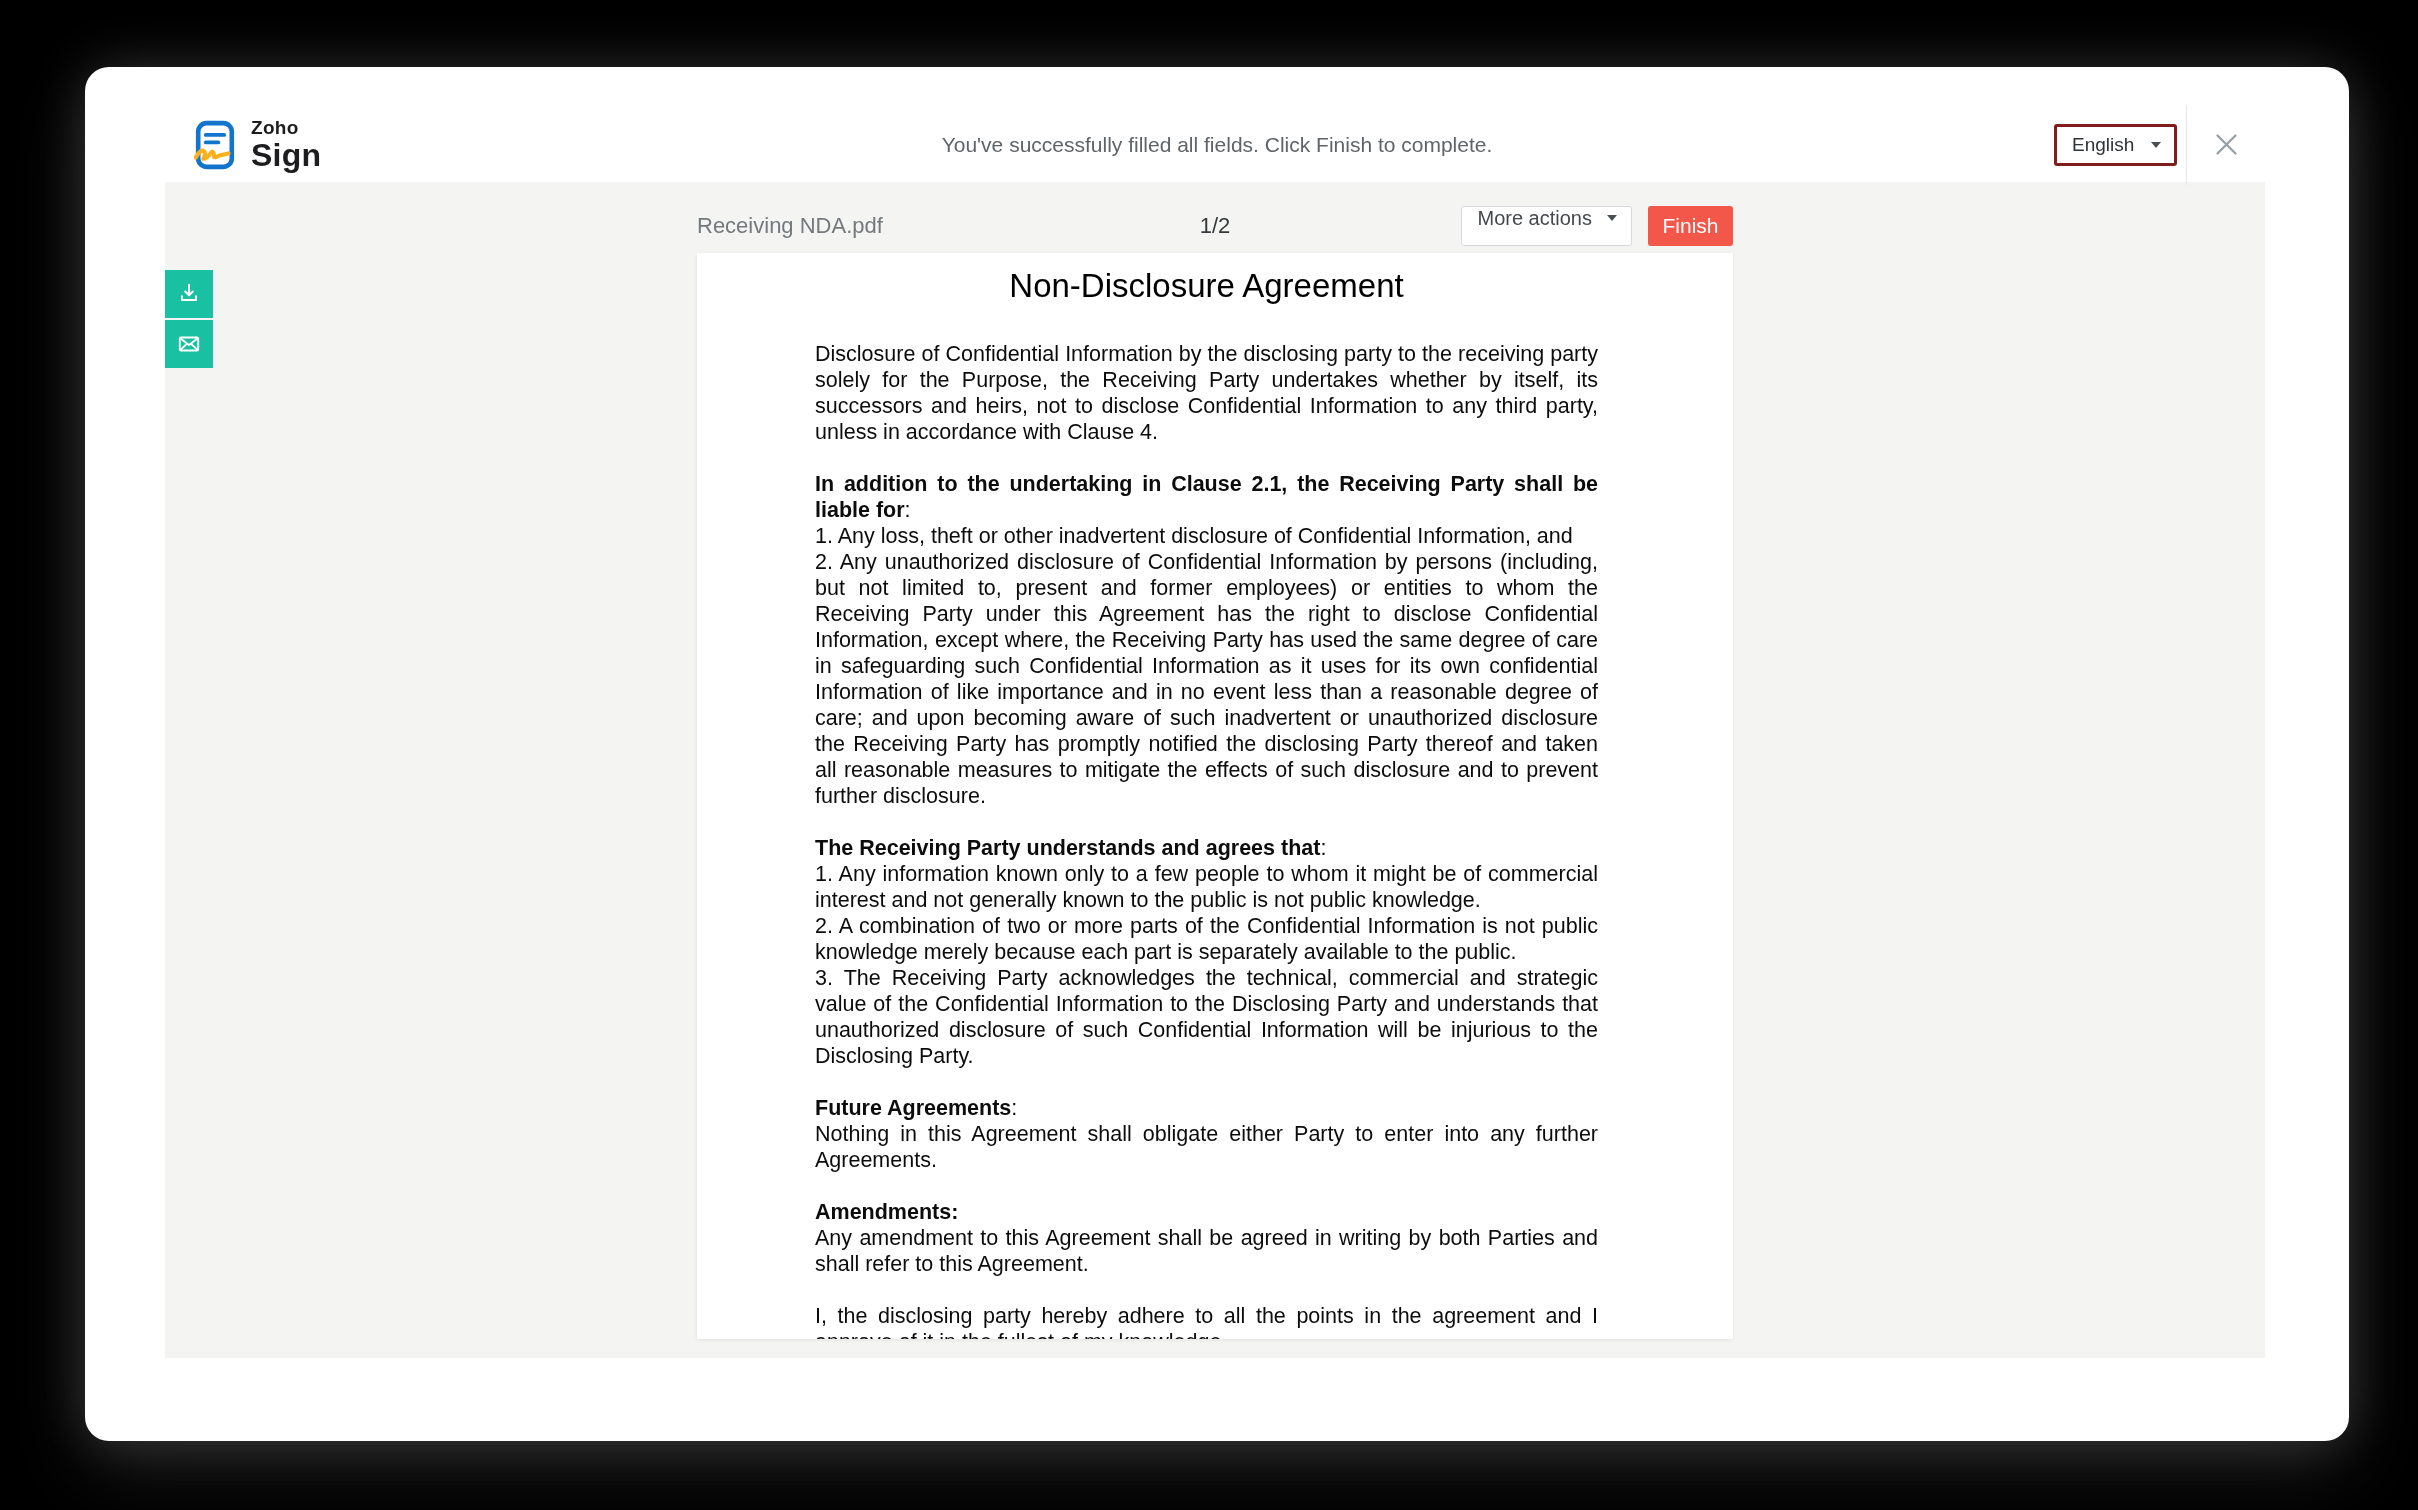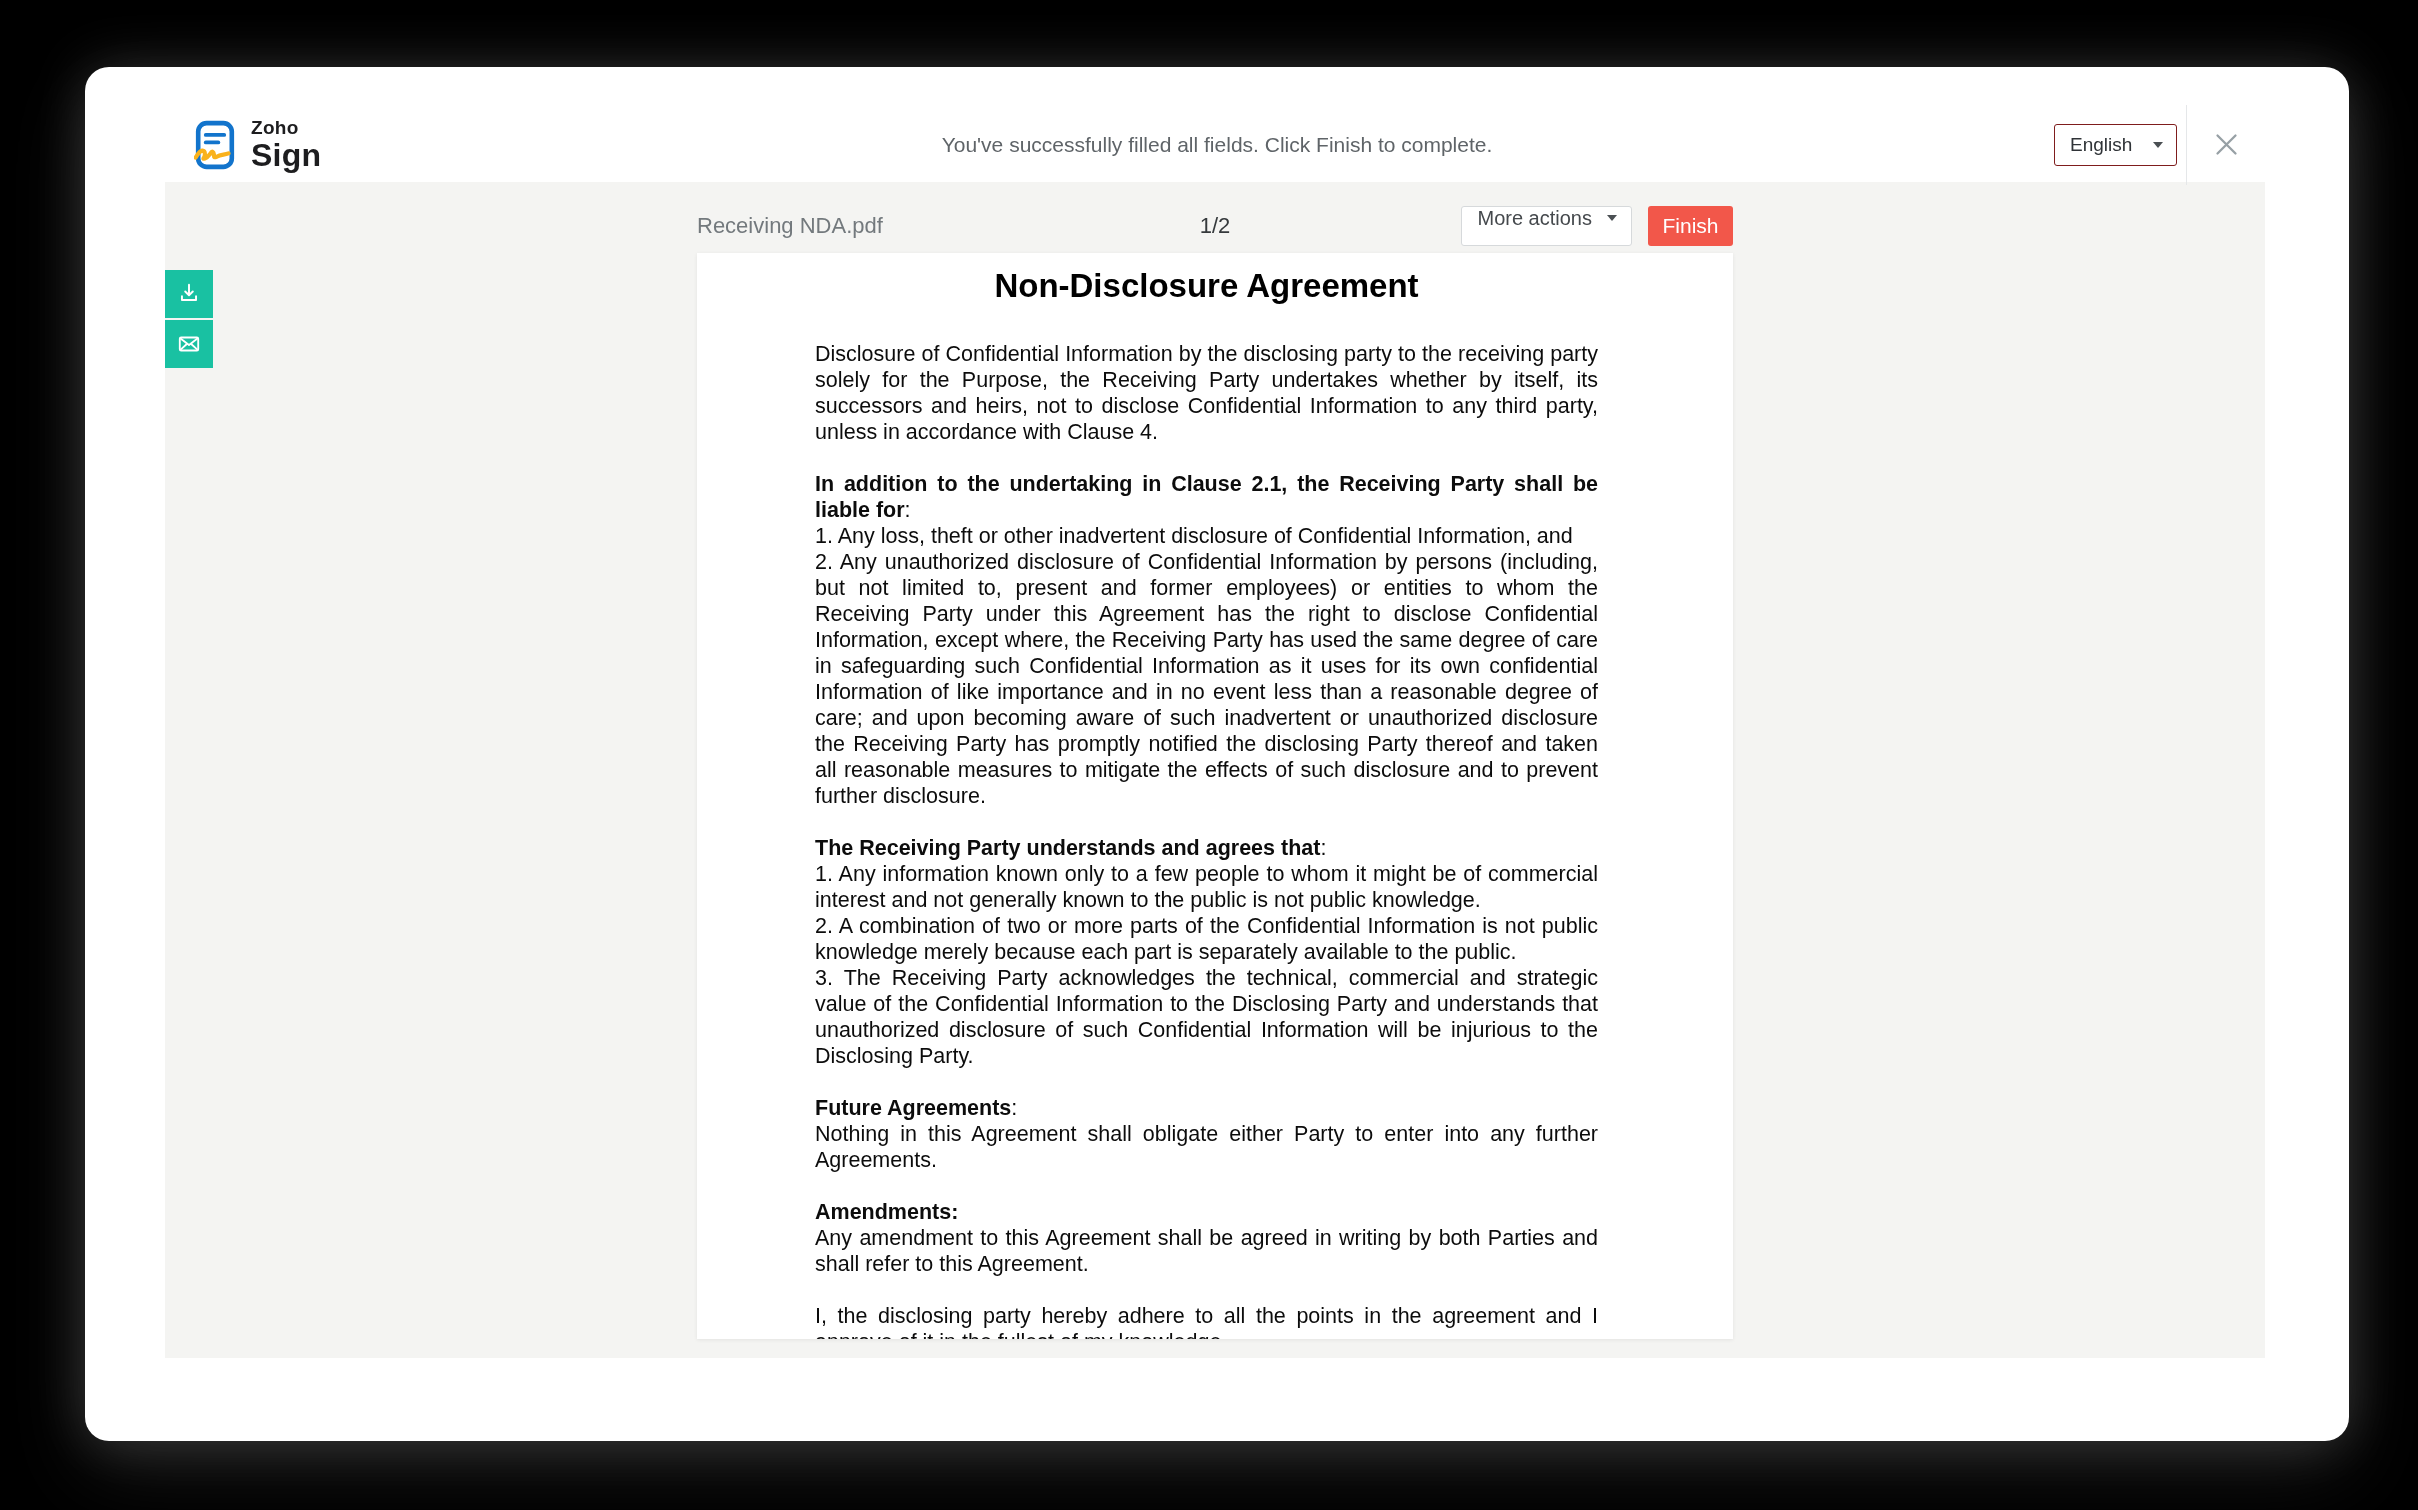--- a/index.html
+++ b/index.html
@@ -23,21 +23,21 @@
   .logo-text { display:flex; flex-direction:column; line-height:1; }
   .logo-zoho { font-size:19px; font-weight:bold; color:#1d1d1f; letter-spacing:.3px; }
   .logo-sign { font-size:32px; font-weight:bold; color:#1d1d1f; margin-top:2px; letter-spacing:.2px; }
   .header-message {
     position:absolute; left:0; right:0; top:40px; height:75px;
     display:flex; align-items:center; justify-content:center;
     font-size:21px; color:#5f6468; pointer-events:none;
   }
   .header-right { margin-left:auto; display:flex; align-items:center; z-index:2; }
   .lang-select {
-    width:123px; height:42px; background:#fff; border:1px solid #7f1d1d; border-radius:3px;
+    width:123px; height:42px; background:#fff; border:3px solid #7f1d1d; border-radius:3px;
     display:flex; align-items:center; justify-content:space-between;
     padding:0 13px 0 15px; font-size:19px; color:#2f3337; cursor:pointer;
   }
   .caret {
     width:0; height:0; border-left:5.5px solid transparent;
     border-right:5.5px solid transparent; border-top:6.5px solid #4a4f53;
   }
   .header-divider { width:1px; height:80px; background:#e5e7e9; margin-left:9px; }
   .close-btn {
     width:46px; height:46px; margin-left:16px; background:none; border:none;
@@ -74,21 +74,21 @@
     height:40px; width:85px; border:none; border-radius:3px; cursor:pointer;
     background:var(--finish_red, #f2574a); color:#fff; font-size:21px; font-family:inherit;
   }
   
   .page {
     width:1036px; height:1086px; margin:7px auto 0; background:#fff;
     box-shadow:0 1px 4px rgba(0,0,0,.07);
     padding:14px 135px 0 118px; overflow:hidden;
   }
   .doc-title {
-    margin:0 0 36px; font-size:33px; font-weight:bold; text-align:center; color:#000;
+    margin:0 0 36px; font-size:33px; font-weight:normal; text-align:center; color:#000;
   }
   .doc-block {
     font-size:21.5px; line-height:26px; color:#0c0c0c;
     text-align:justify; margin:18px 0 26px;
   }
   .doc-block .b { font-weight:bold; }
   .doc-block .t { white-space:pre-line; }
 </style>
 </head>
 <body>

